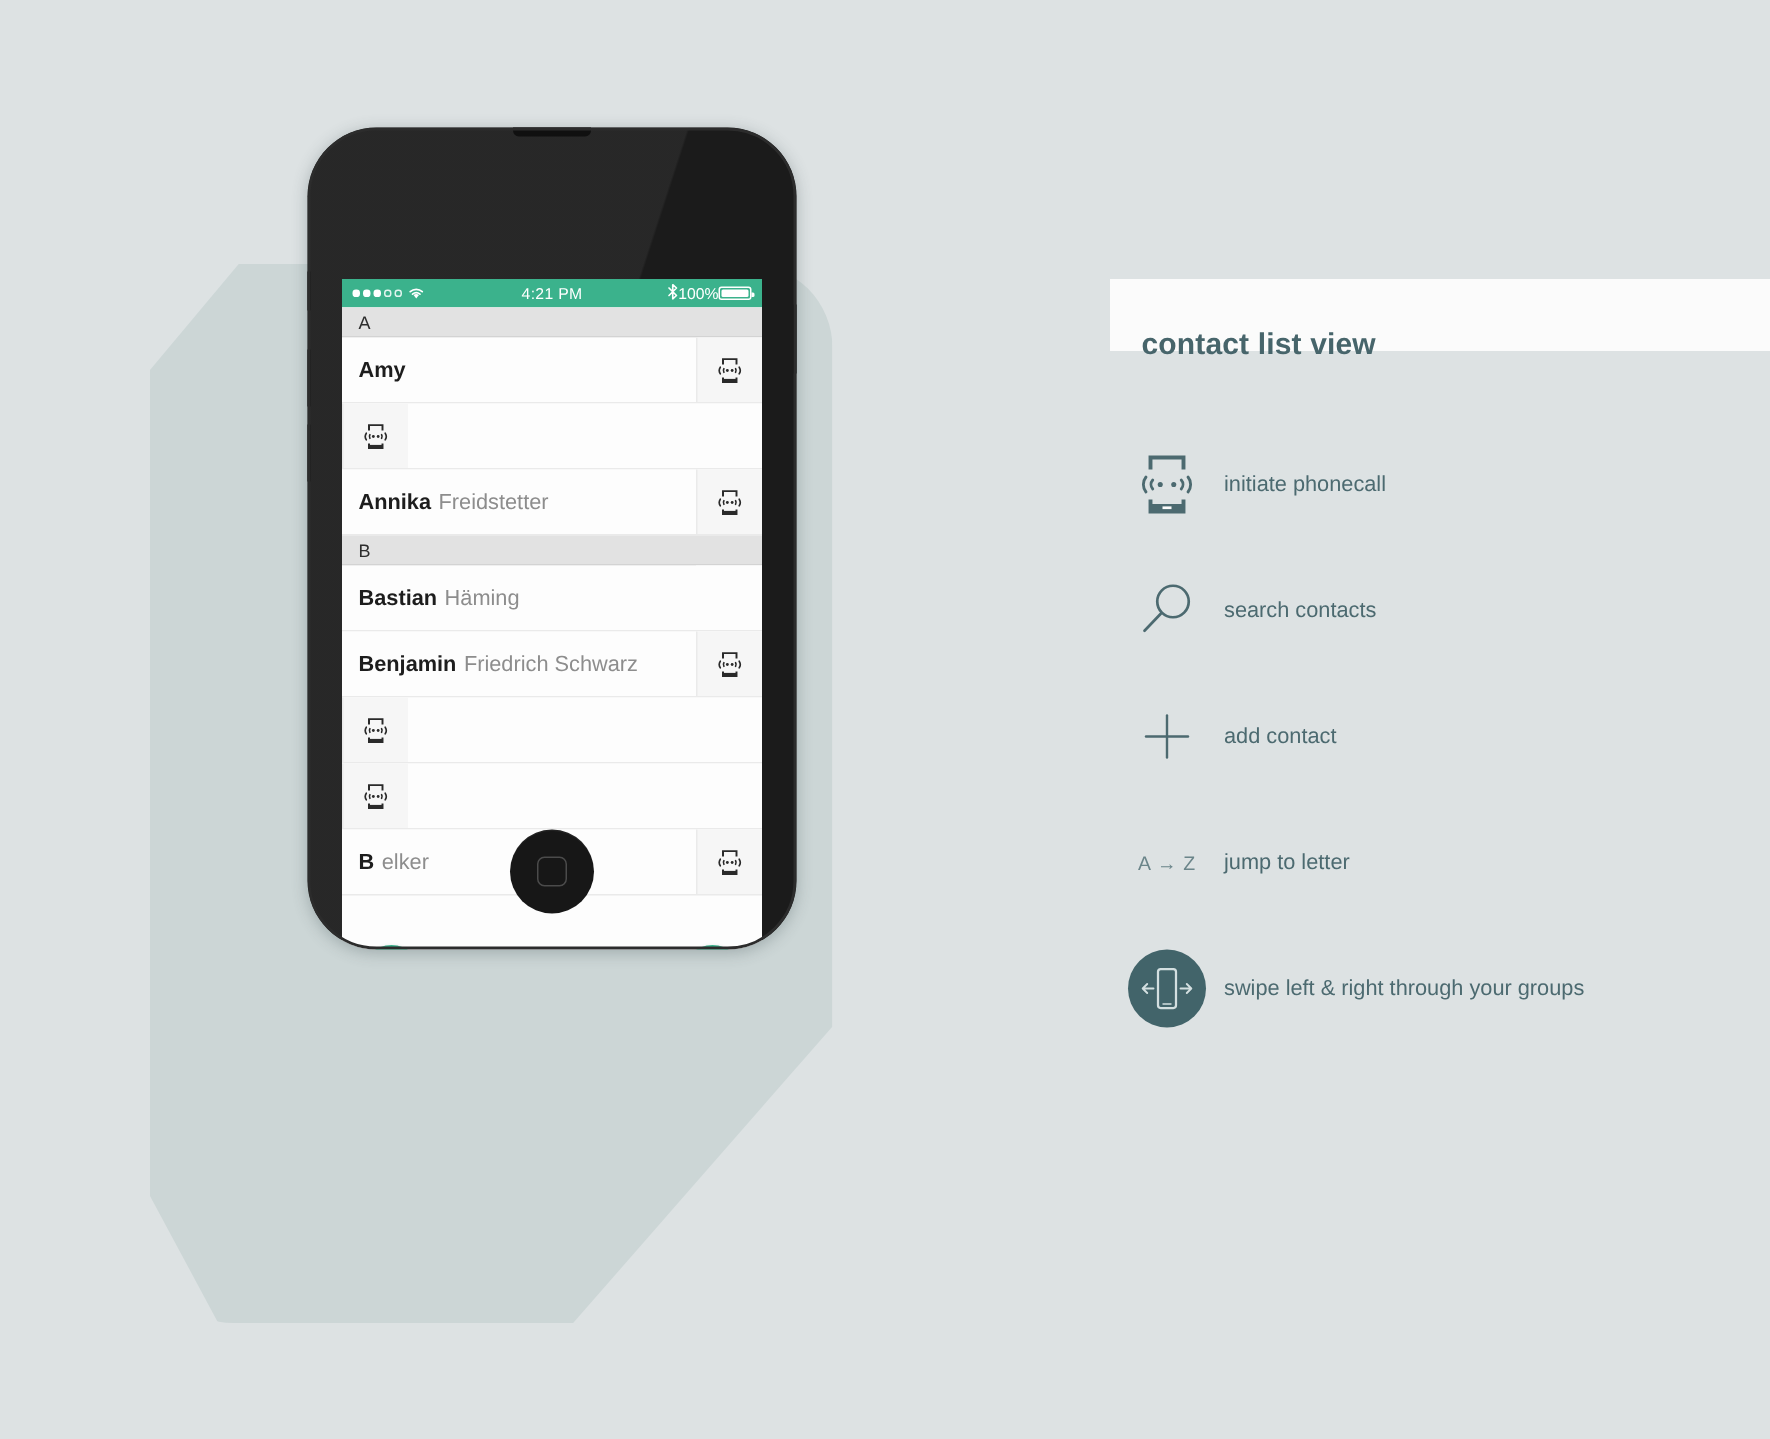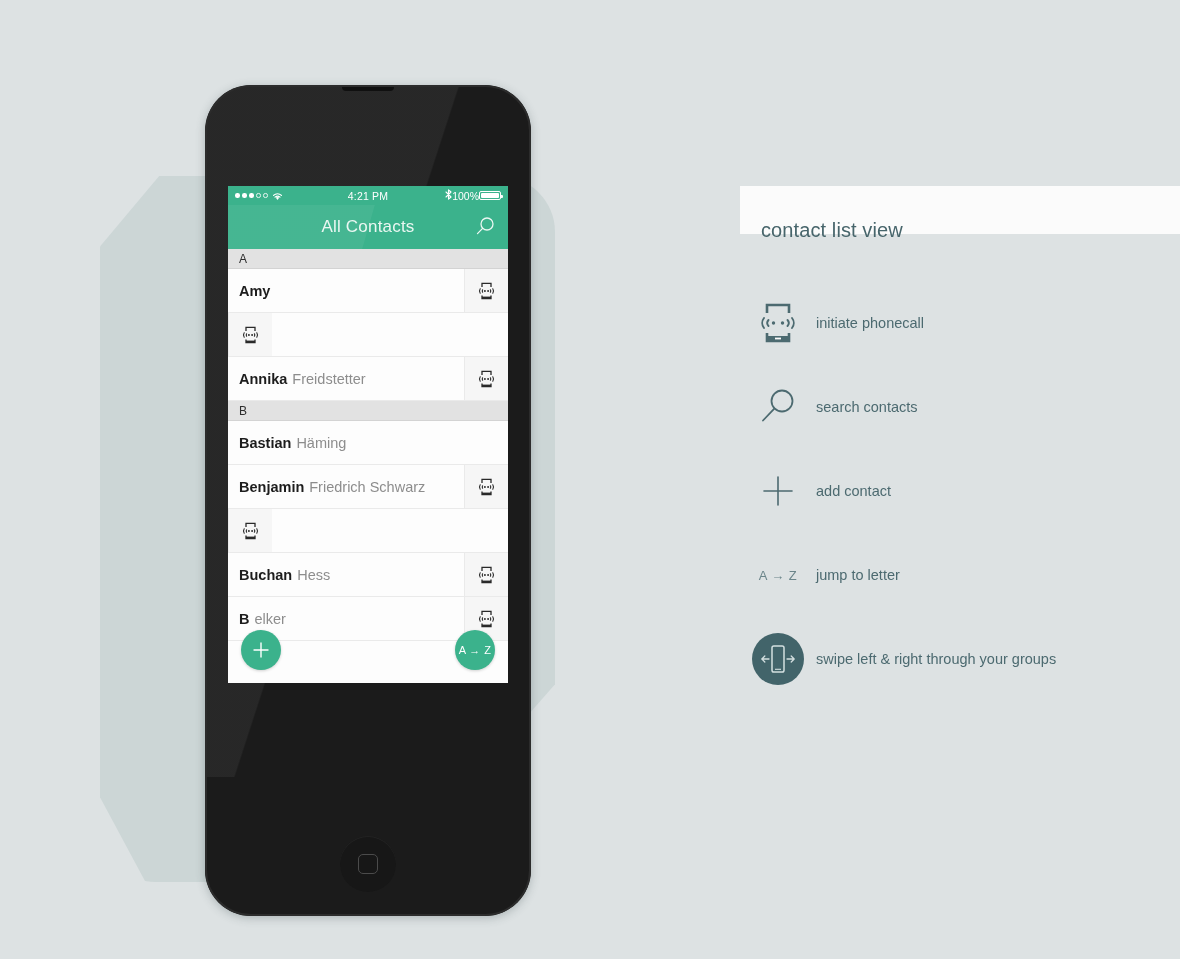--- a/index.html
+++ b/index.html
@@ -18,21 +18,21 @@
     width: 455px; height: 706px;
     background: #ccd6d6;
     border-radius: 56px;
     clip-path: polygon(0% 10%, 13% 0%, 100% 0%, 100% 72%, 62% 100%, 10% 100%, 0% 88%);
   }
 
   
   .phone {
     position: absolute;
     left: 205px; top: 85px;
-    width: 326px; height: 831px;
+    width: 326px; height: 548px;
     background: #1b1b1b;
     border-radius: 46px;
     box-shadow: 0 2px 10px rgba(60,75,78,.30);
     overflow: hidden;
   }
   .phone-edge {
     position: absolute; inset: 0;
     border-radius: 46px;
     border: 2px solid #2c2c2c;
     pointer-events: none;
@@ -166,21 +166,21 @@
   }
   .fab-add { left: 13px; bottom: 13px; }
   .fab-az  { right: 13px; bottom: 13px; color: #fff; font-size: 11px; letter-spacing: .4px; }
 
   
   .legend { position: absolute; left: 740px; top: 186px; width: 440px; }
   .legend-title-bar {
     background: #fbfbfb; height: 48px;
     display: flex; align-items: center; padding-left: 21px;
   }
-  .legend-title { font-size: 20px; font-weight: 400; color: #47656b; letter-spacing: .1px; margin-top: 41px; }
+  .legend-title { font-size: 20px; font-weight: 700; color: #47656b; letter-spacing: .1px; margin-top: 41px; }
   .legend-items { padding-top: 47px; }
   .legend-row {
     display: flex; align-items: center;
     height: 84px;
   }
   .legend-icon {
     width: 76px; min-width: 76px;
     display: flex; align-items: center; justify-content: center;
     color: #4c6a70;
   }
@@ -234,29 +234,20 @@
               <path d="M1 3 L6 8 L3.5 10.2 L3.5 0.8 L6 3 L1 8" stroke="#fff" stroke-width="1.1" fill="none" stroke-linejoin="round" stroke-linecap="round"></path>
             </svg>
           </span>
           <span>100%</span>
           <span class="battery">
               <i></i>
             </span>
         </div>
       </div>
 
-      <div class="navbar">
-        <div class="nav-title">All Contacts</div>
-        <div class="nav-search">
-          <svg width="26" height="26" viewBox="0 0 26 26" fill="none">
-            <circle cx="15" cy="10" r="6" stroke="#eaf7f2" stroke-width="1.3"></circle>
-            <line x1="10.6" y1="14.4" x2="5.5" y2="19.6" stroke="#eaf7f2" stroke-width="1.3" stroke-linecap="round"></line>
-          </svg>
-        </div>
-      </div>
 
       <div class="list" id="contact-list">
           <div class="sec-header">A</div>
           <div class="row">
             <div class="row-name">
               <span class="fn">Amy</span>
               <span class="ln"></span>
             </div>
             <div class="row-call">
               <svg width="17" height="20" viewBox="0 0 17 20" fill="none">
@@ -342,24 +333,20 @@
   <path d="M2.2 7.8 A4 4 0 0 0 2.2 12.2" stroke="#2a2a2a" stroke-width="1.1" fill="none" stroke-linecap="round"></path>
   <path d="M4.6 8.8 A2.3 2.3 0 0 0 4.6 11.2" stroke="#2a2a2a" stroke-width="1.1" fill="none" stroke-linecap="round"></path>
   <circle cx="6.9" cy="10" r="0.95" fill="#2a2a2a"></circle>
   <circle cx="10.1" cy="10" r="0.95" fill="#2a2a2a"></circle>
   <path d="M12.4 8.8 A2.3 2.3 0 0 1 12.4 11.2" stroke="#2a2a2a" stroke-width="1.1" fill="none" stroke-linecap="round"></path>
   <path d="M14.8 7.8 A4 4 0 0 1 14.8 12.2" stroke="#2a2a2a" stroke-width="1.1" fill="none" stroke-linecap="round"></path>
 </svg>
             </div>
           </div>
           <div class="row">
-            <div class="row-name">
-              <span class="fn">Buchan</span>
-              <span class="ln">Hess</span>
-            </div>
             <div class="row-call">
               <svg width="17" height="20" viewBox="0 0 17 20" fill="none">
   <path d="M4 6 V2.4 H13 V6" stroke="#2a2a2a" stroke-width="1.3" fill="none"></path>
   <path d="M4 14.6 V17.6 H13 V14.6" stroke="#2a2a2a" stroke-width="1.3" fill="none"></path>
   <rect x="4" y="15.6" width="9" height="2" fill="#2a2a2a"></rect>
   <path d="M2.2 7.8 A4 4 0 0 0 2.2 12.2" stroke="#2a2a2a" stroke-width="1.1" fill="none" stroke-linecap="round"></path>
   <path d="M4.6 8.8 A2.3 2.3 0 0 0 4.6 11.2" stroke="#2a2a2a" stroke-width="1.1" fill="none" stroke-linecap="round"></path>
   <circle cx="6.9" cy="10" r="0.95" fill="#2a2a2a"></circle>
   <circle cx="10.1" cy="10" r="0.95" fill="#2a2a2a"></circle>
   <path d="M12.4 8.8 A2.3 2.3 0 0 1 12.4 11.2" stroke="#2a2a2a" stroke-width="1.1" fill="none" stroke-linecap="round"></path>

